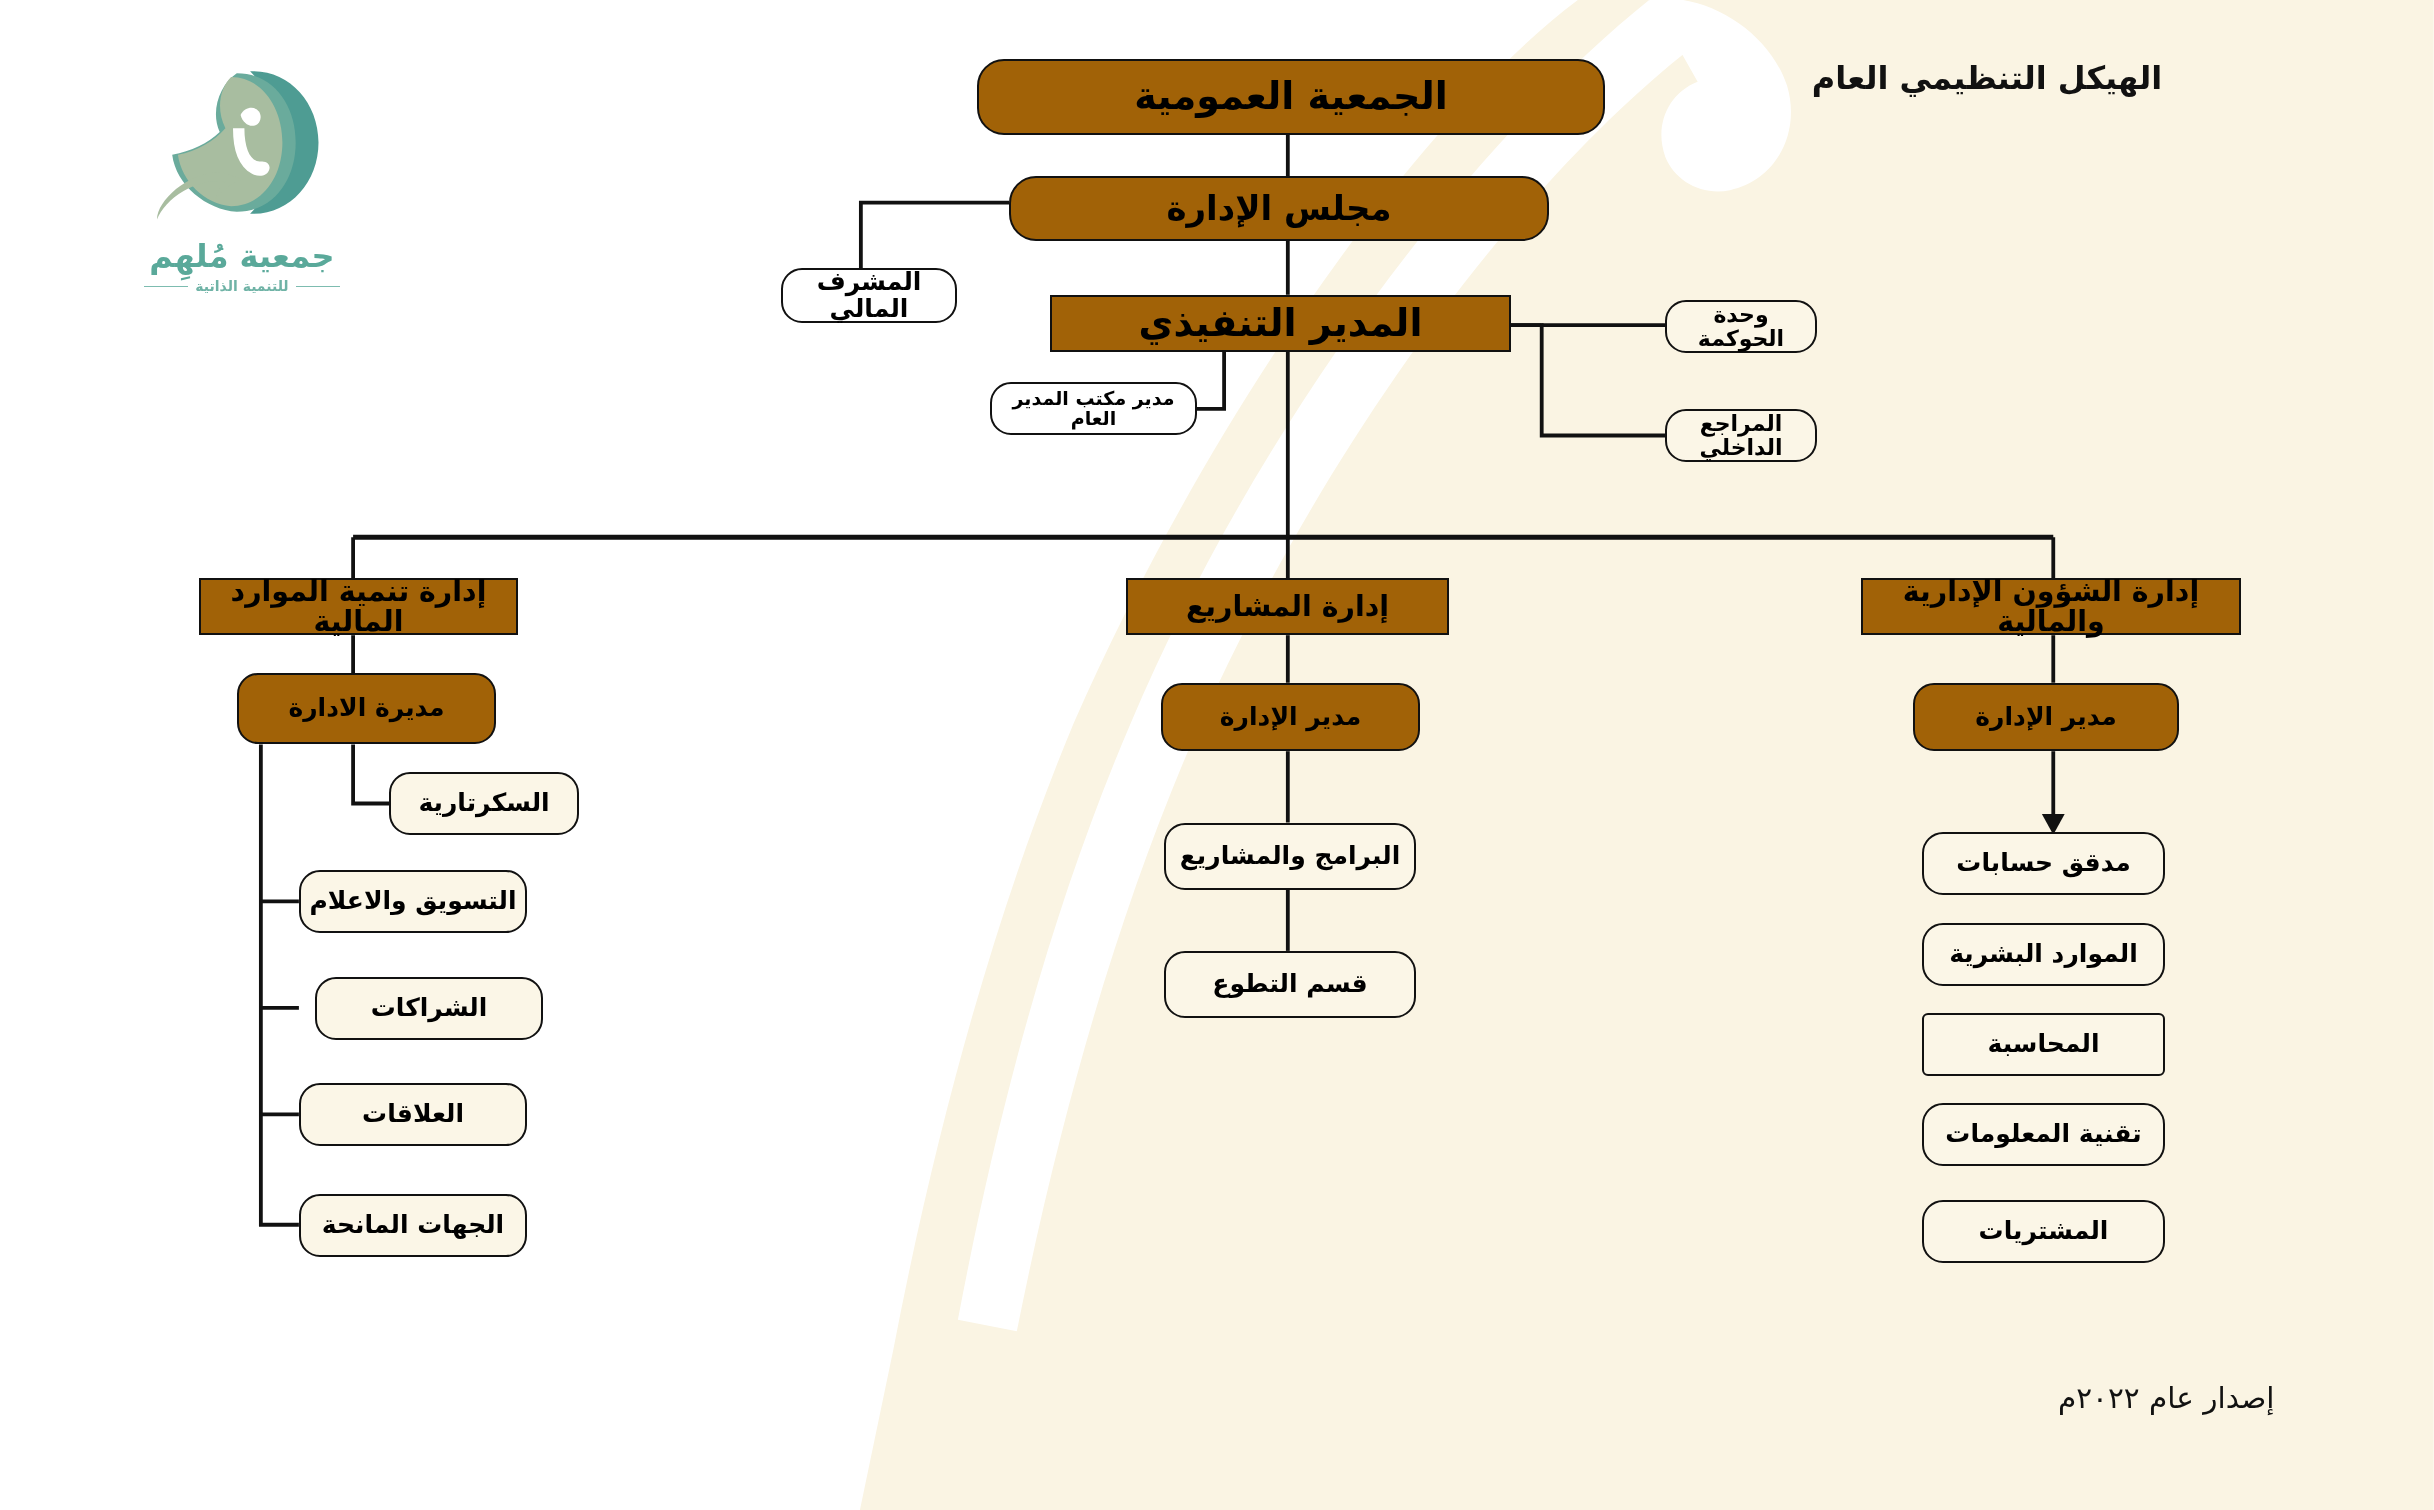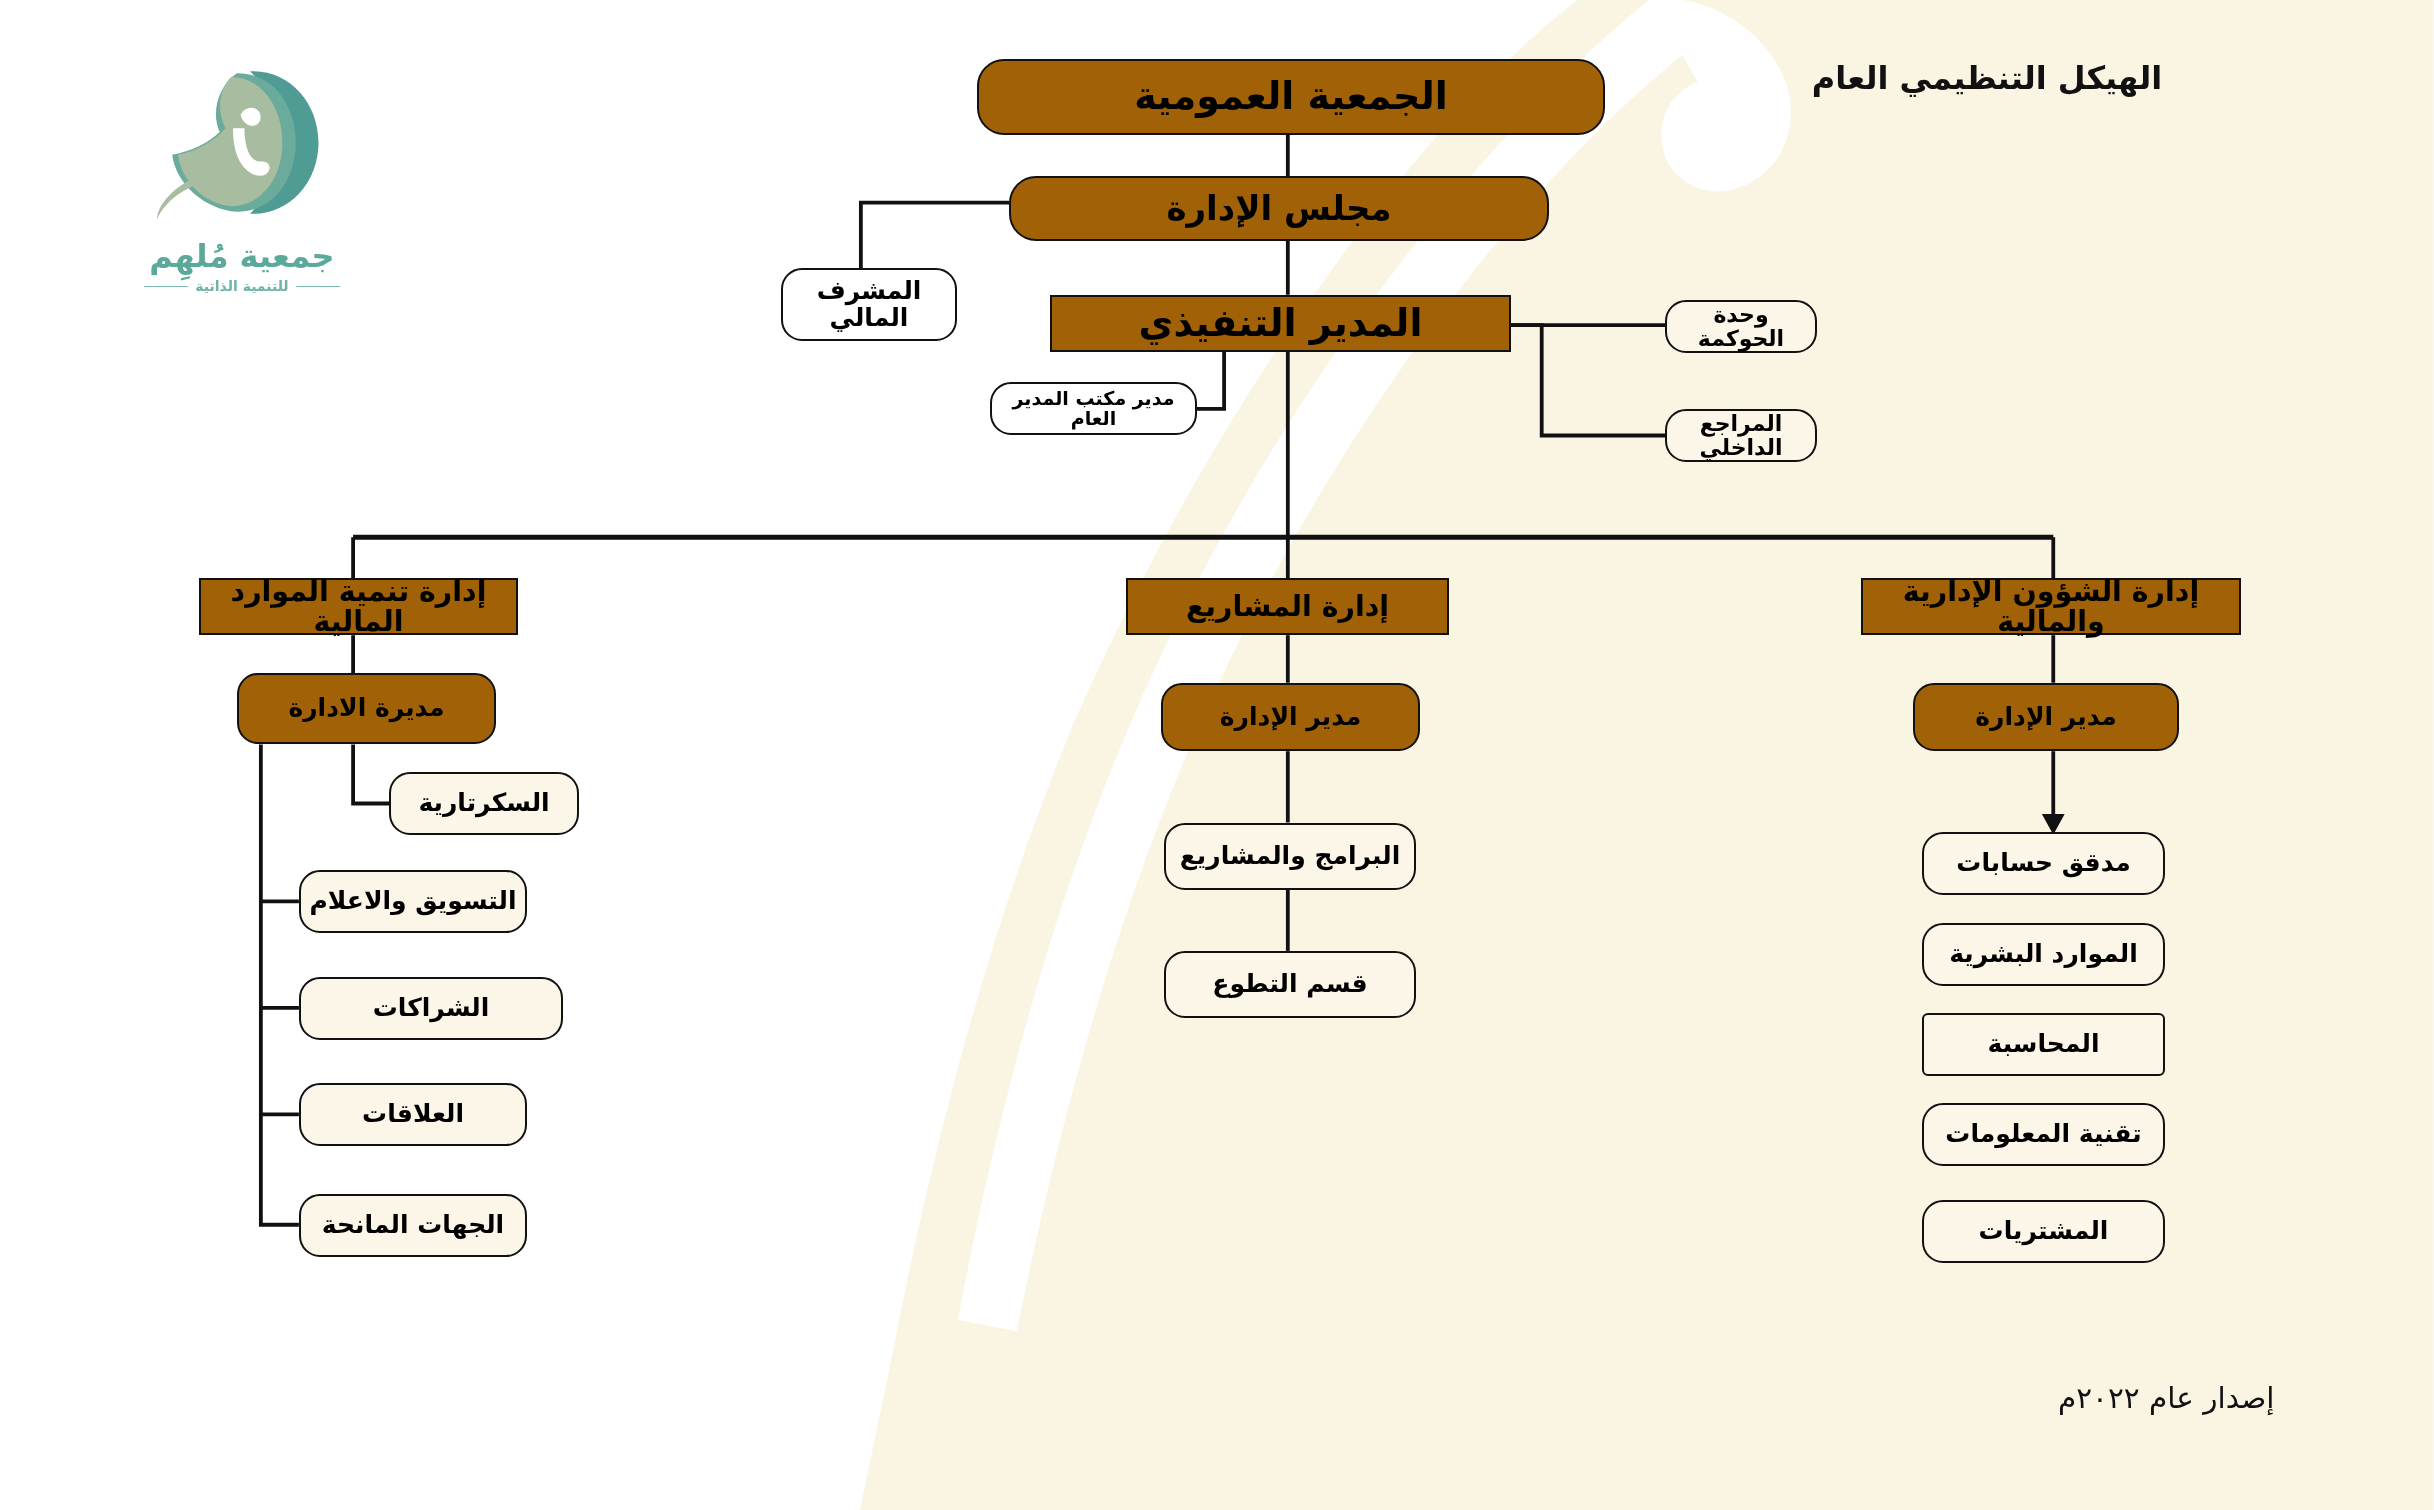--- a/index.html
+++ b/index.html
@@ -236,39 +236,39 @@
     </div>
 
     <div id="title-block">
       <div class="line1">الهيكل التنظيمي العام</div>
     </div>
 
     <div class="node green r-lg t-xxl" style="left:978px; top:59px; width:628px; height:76px;">الجمعية العمومية</div>
 
     <div class="node green r-lg t-xl" style="left:1010px; top:176px; width:540px; height:65px;">مجلس الإدارة</div>
 
-    <div class="node r-md t-md" style="left:782px; top:268px; width:176px; height:73px; background:#ffffff;">المشرف المالي</div>
+    <div class="node r-md t-md" style="left:782px; top:268px; width:176px; height:55px; background:#ffffff;">المشرف المالي</div>
 
     <div class="node green sq t-xxl" style="left:1051px; top:295px; width:461px; height:57px;">المدير التنفيذي</div>
 
     <div class="node r-md t-xs" style="left:991px; top:382px; width:207px; height:53px; background:#ffffff;">مدير مكتب المدير العام</div>
 
     <div class="node cream r-md t-sm" style="left:1666px; top:300px; width:152px; height:53px;">وحدة الحوكمة</div>
 
     <div class="node cream r-md t-sm" style="left:1666px; top:409px; width:152px; height:53px;">المراجع الداخلي</div>
 
     <div class="node green sq t-lg" style="left:200px; top:578px; width:319px; height:57px;">إدارة تنمية الموارد المالية</div>
 
     <div class="node green r-md t-md" style="left:238px; top:673px; width:259px; height:71px;">مديرة الادارة</div>
 
     <div class="node cream r-md t-md" style="left:390px; top:772px; width:190px; height:63px;">السكرتارية</div>
 
     <div class="node cream r-md t-md" style="left:300px; top:870px; width:228px; height:63px;">التسويق والاعلام</div>
 
-    <div class="node cream r-md t-md" style="left:300px; top:977px; width:264px; height:63px;">الشراكات</div>
+    <div class="node cream r-md t-md" style="left:316px; top:977px; width:228px; height:63px;">الشراكات</div>
 
     <div class="node cream r-md t-md" style="left:300px; top:1083px; width:228px; height:63px;">العلاقات</div>
 
     <div class="node cream r-md t-md" style="left:300px; top:1194px; width:228px; height:63px;">الجهات المانحة</div>
 
     <div class="node green sq t-lg" style="left:1127px; top:578px; width:323px; height:57px;">إدارة المشاريع</div>
 
     <div class="node green r-md t-md" style="left:1162px; top:683px; width:259px; height:68px;">مدير الإدارة</div>
 
     <div class="node cream r-md t-md" style="left:1165px; top:823px; width:252px; height:67px;">البرامج والمشاريع</div>

